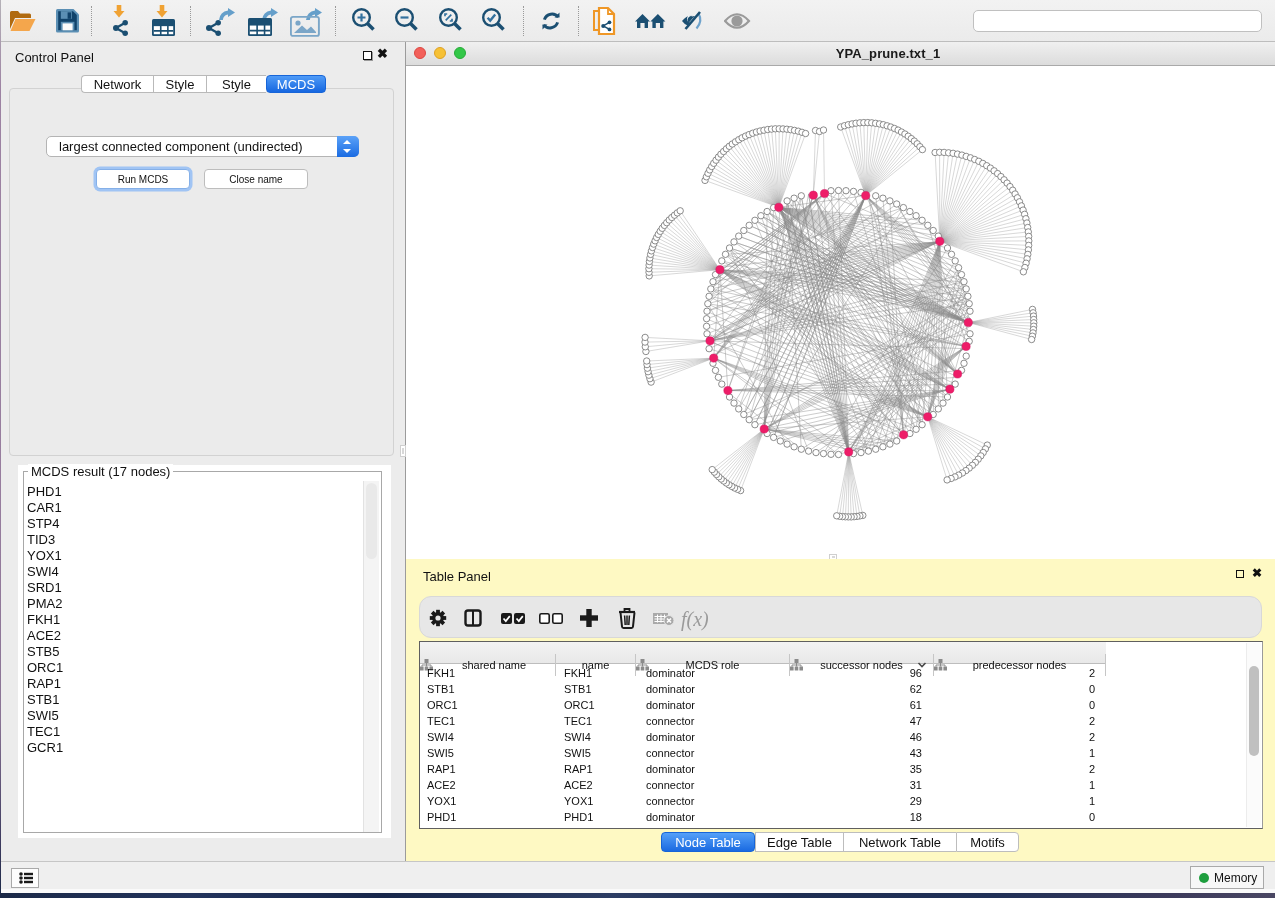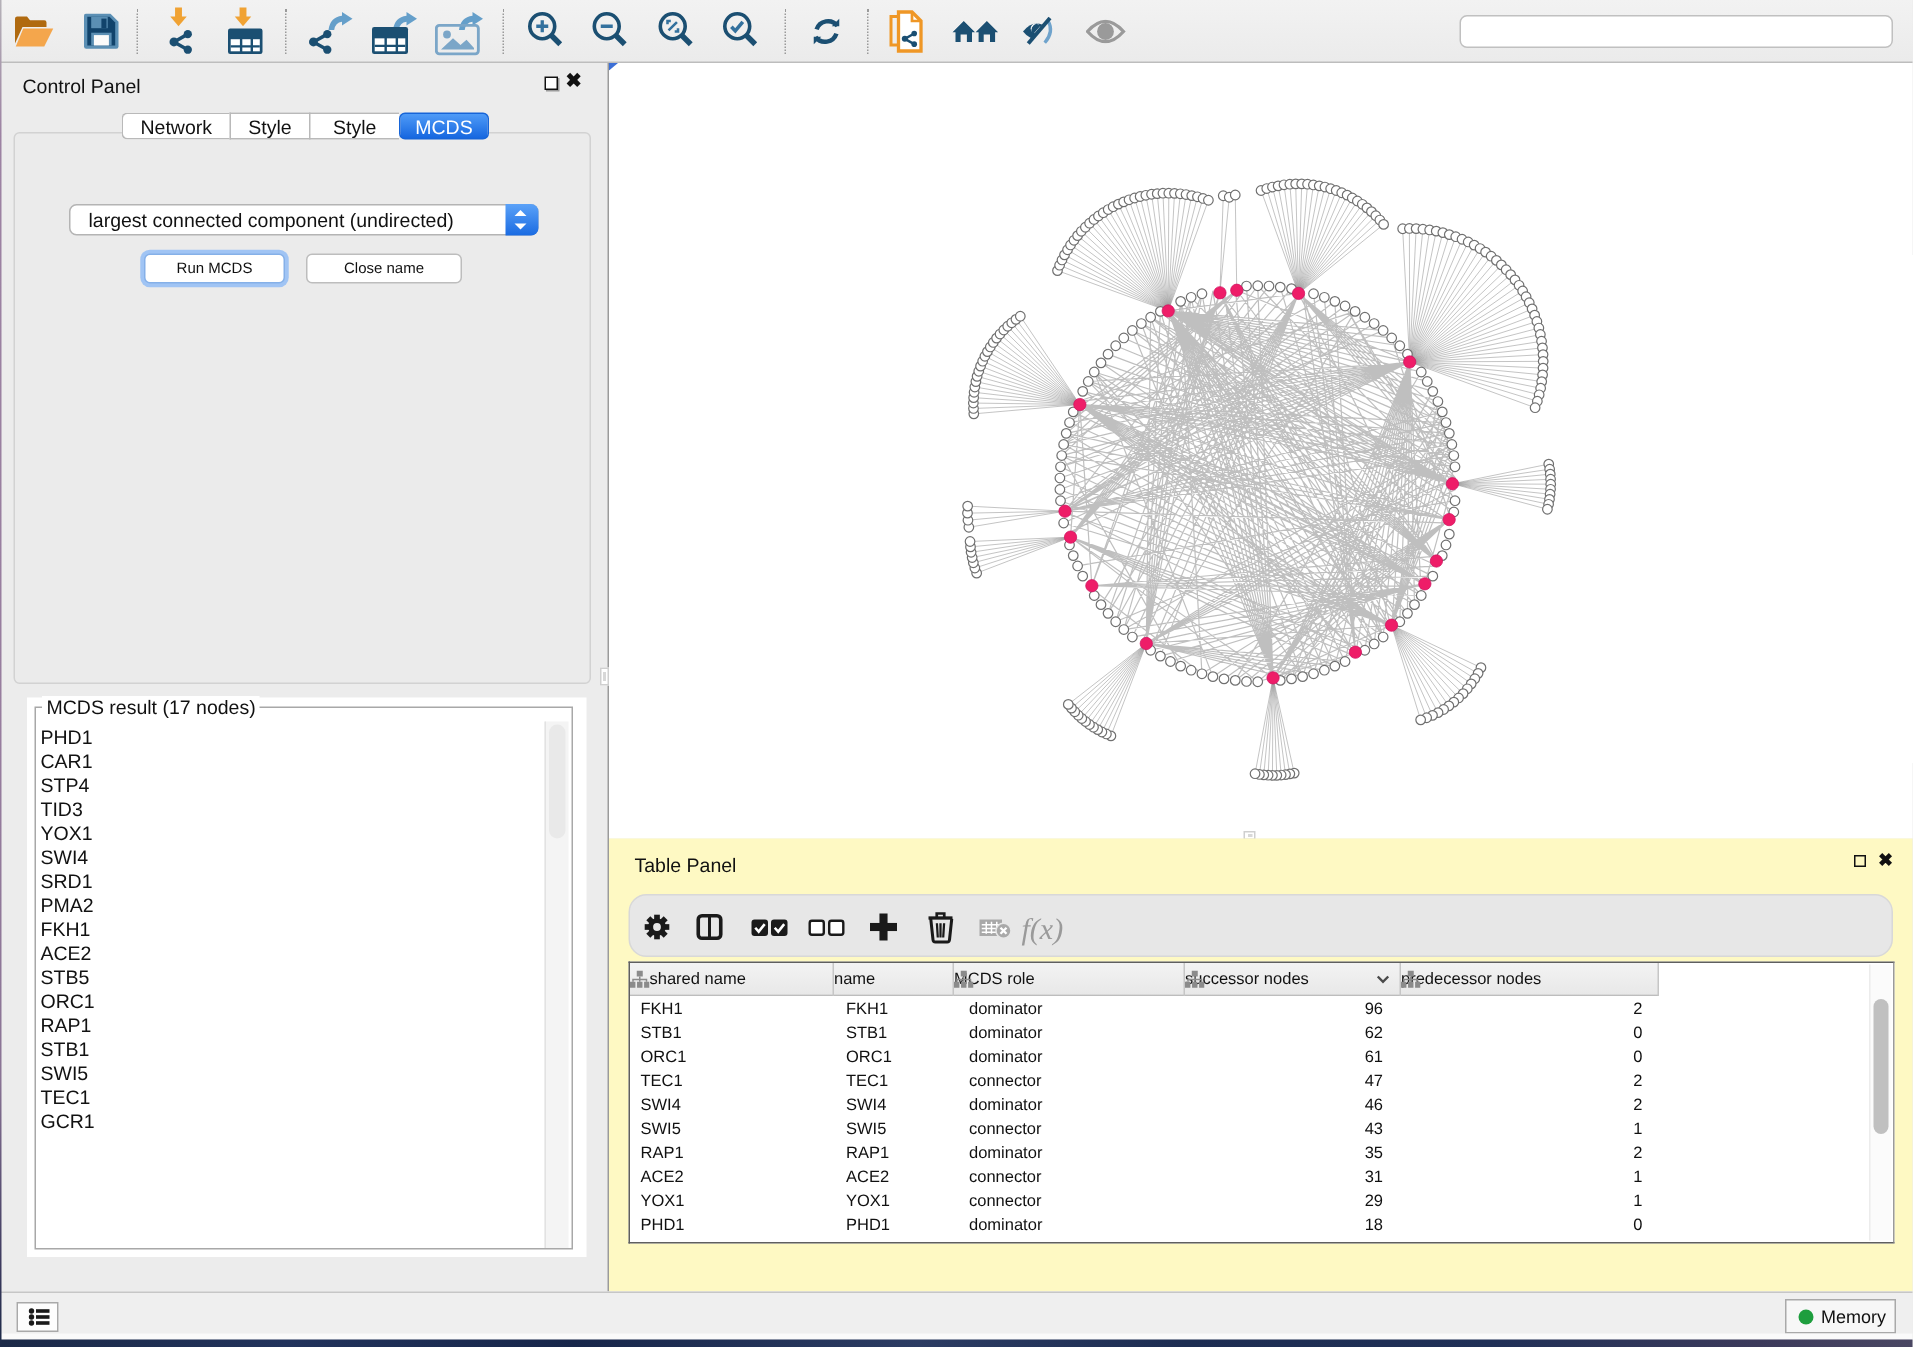--- a/index.html
+++ b/index.html
@@ -36,21 +36,21 @@
 #divhandle i{position:absolute;left:1px;top:2px;width:2px;height:6px;background:#d8d8d8;display:block}
 #netwin{position:absolute;left:406px;top:42px;width:869px;height:517px;background:#fff}
 #nettitle{position:absolute;left:0;top:0;width:869px;height:24px;background:linear-gradient(#f0f0f0,#dcdcdc);border-bottom:1px solid #a9a9a9}
 #nettitle .t{position:absolute;left:0;top:4px;width:964px;text-align:center;font-size:13px;font-weight:bold;color:#1a1a1a;letter-spacing:0.1px}
 .tl{position:absolute;top:5px;width:12px;height:12px;border-radius:50%}
 #tablepanel{position:absolute;left:406px;top:559px;width:869px;height:302px;background:#fef9c3}
 #tablepanel .title{position:absolute;left:17px;top:10px;font-size:13px;color:#111}
 #tptoolbar{position:absolute;left:13px;top:37px;width:843px;height:42px;background:#e7e7e7;border:1px solid #d8d8d8;border-radius:12px}
 #tbl{position:absolute;left:13px;top:82px;width:844px;height:188px;background:#fff;border:1px solid #5f5f5f;border-right:1px solid #9a9a9a}
 #thead{position:absolute;left:0;top:0;height:22px;background:linear-gradient(#f3f3f3,#e8e8e8);border-bottom:1px solid #bdbdbd;font-size:11px;color:#111}
-.hc{position:absolute;top:0;height:22px;border-right:1px solid #c6c6c6;display:flex;align-items:center;}
+.hc{position:absolute;top:12px;height:22px;border-right:1px solid #c6c6c6;display:flex;align-items:center;justify-content:center}
 .hic{position:absolute;left:5px;top:5px}
 .trow{position:absolute;left:0;width:830px;height:16px;font-size:11px;color:#111}
 .trow span{position:absolute;top:2px}
 #tscroll{position:absolute;right:1px;top:1px;width:15px;height:184px;background:#fbfbfb;border-left:1px solid #ececec}
 #tthumb{position:absolute;left:2px;top:23px;width:10px;height:90px;background:#c0c0c0;border-radius:5px}
 #btabs{position:absolute;left:255px;top:273px;height:20px;display:flex;font-size:13px}
 #btabs .tb{border:1px solid #bdbdbd;border-right:none;background:#fff;color:#111;display:flex;align-items:center;justify-content:center;height:20px}
 #btabs .tb.sel{background:linear-gradient(#54a0f8,#1a6ae1);color:#fff;border:1px solid #1765d8;border-radius:4px}
 #btabs .tb:last-child{border-right:1px solid #bdbdbd;border-radius:0 4px 4px 0}
 #statusbar{position:absolute;left:0;top:861px;width:1275px;height:29px;background:#efefef;border-top:1px solid #c6c6c6}
@@ -244,20 +244,26 @@
 <div id="listscroll">
           <div id="listthumb"></div>
         </div>
 </div>
     </div>
 </div>
 <div id="netwin">
 <svg class="abs" style="left:0;top:0" width="6" height="5">
       <path d="M0 0 L6 0 L0 5 Z" fill="#3c6fd6"></path>
     </svg>
+<div id="nettitle">
+<span class="tl" style="left:8px;background:#f2605a;border:1px solid #dd4741"></span>
+<span class="tl" style="left:28px;background:#f6c136;border:1px solid #dfa123"></span>
+<span class="tl" style="left:48px;background:#33c748;border:1px solid #27ab38"></span>
+<div class="t">YPA_prune.txt_1</div>
+</div>
 </div>
 <svg width="869" height="492" viewBox="406 66 869 492" style="position:absolute;left:406px;top:66px">
     <path d="M778.8 207.3L922.1 220.3M778.8 207.3L927.8 225.3M778.8 207.3L933.2 230.5M778.8 207.3L938.3 236.1M778.8 207.3L943 241.9M778.8 207.3L947.5 248M778.8 207.3L951.5 254.3M778.8 207.3L955.2 260.9M778.8 207.3L958.6 267.7M778.8 207.3L961.5 274.6M778.8 207.3L964 281.7M778.8 207.3L966.2 288.9M778.8 207.3L967.9 296.3M778.8 207.3L969.2 303.7M778.8 207.3L970 311.2M778.8 207.3L970.4 318.7M778.8 207.3L970.4 326.3M778.8 207.3L970 333.8M778.8 207.3L969.2 341.3M778.8 207.3L951.5 390.7M778.8 207.3L947.5 397M778.8 207.3L943 403.1M778.8 207.3L938.3 408.9M778.8 207.3L933.2 414.5M778.8 207.3L927.8 419.7M778.8 207.3L922.1 424.7M778.8 207.3L916.1 429.3M778.8 207.3L909.9 433.5M778.8 207.3L903.4 437.4M778.8 207.3L896.7 441M778.8 207.3L889.9 444.1M778.8 207.3L882.9 446.8M778.8 207.3L875.7 449.2M778.8 207.3L868.4 451.1M813.3 195.2L749.2 419.7M813.3 195.2L743.8 414.5M813.3 195.2L738.7 408.9M813.3 195.2L933.2 414.5M813.3 195.2L927.8 419.7M813.3 195.2L922.1 424.7M813.3 195.2L916.1 429.3M824.5 193.5L710.8 288.9M824.5 193.5L713 281.7M824.5 193.5L715.5 274.6M824.5 193.5L707.8 303.7M824.5 193.5L709.1 296.3M824.5 193.5L710.8 288.9M824.5 193.5L713 281.7M824.5 193.5L715.5 274.6M865.7 195.6L961.5 274.6M865.7 195.6L964 281.7M865.7 195.6L966.2 288.9M865.7 195.6L967.9 296.3M865.7 195.6L969.2 303.7M865.7 195.6L970 311.2M865.7 195.6L970.4 318.7M865.7 195.6L773.6 437.4M865.7 195.6L767.1 433.5M865.7 195.6L760.9 429.3M865.7 195.6L754.9 424.7M865.7 195.6L749.2 419.7M865.7 195.6L743.8 414.5M865.7 195.6L738.7 408.9M865.7 195.6L734 403.1M865.7 195.6L773.6 437.4M865.7 195.6L767.1 433.5M865.7 195.6L760.9 429.3M865.7 195.6L754.9 424.7M865.7 195.6L749.2 419.7M865.7 195.6L743.8 414.5M939.8 241.3L710.8 356.1M939.8 241.3L709.1 348.7M939.8 241.3L707.8 341.3M939.8 241.3L707 333.8M939.8 241.3L706.6 326.3M939.8 241.3L706.6 318.7M939.8 241.3L707 311.2M939.8 241.3L707.8 303.7M939.8 241.3L709.1 296.3M939.8 241.3L710.8 288.9M939.8 241.3L713 281.7M939.8 241.3L715.5 274.6M939.8 241.3L718.4 267.7M939.8 241.3L947.5 397M939.8 241.3L943 403.1M939.8 241.3L938.3 408.9M939.8 241.3L933.2 414.5M939.8 241.3L927.8 419.7M939.8 241.3L922.1 424.7M939.8 241.3L916.1 429.3M939.8 241.3L909.9 433.5M939.8 241.3L903.4 437.4M939.8 241.3L896.7 441M939.8 241.3L889.9 444.1M939.8 241.3L882.9 446.8M939.8 241.3L875.7 449.2M939.8 241.3L868.4 451.1M939.8 241.3L861 452.6M939.8 241.3L853.5 453.6M968.3 322.5L729.5 248M968.3 322.5L734 241.9M968.3 322.5L738.7 236.1M968.3 322.5L743.8 230.5M968.3 322.5L749.2 225.3M968.3 322.5L754.9 220.3M968.3 322.5L760.9 215.7M968.3 322.5L721.8 260.9M968.3 322.5L725.5 254.3M968.3 322.5L729.5 248M968.3 322.5L734 241.9M968.3 322.5L738.7 236.1M968.3 322.5L743.8 230.5M968.3 322.5L749.2 225.3M968.3 322.5L754.9 220.3M968.3 322.5L760.9 215.7M968.3 322.5L767.1 211.5M968.3 322.5L773.6 207.6M966.1 346.4L853.5 453.6M966.1 346.4L846 454.3M966.1 346.4L838.5 454.5M966.1 346.4L831 454.3M966.1 346.4L823.5 453.6M966.1 346.4L816 452.6M966.1 346.4L808.6 451.1M966.1 346.4L801.3 449.2M966.1 346.4L707.8 303.7M966.1 346.4L709.1 296.3M966.1 346.4L710.8 288.9M957.6 374L767.1 211.5M957.6 374L773.6 207.6M957.6 374L780.3 204M957.6 374L787.1 200.9M957.6 374L794.1 198.2M957.6 374L754.9 220.3M957.6 374L760.9 215.7M957.6 374L767.1 211.5M957.6 374L773.6 207.6M949.9 389.2L713 281.7M949.9 389.2L715.5 274.6M949.9 389.2L718.4 267.7M949.9 389.2L721.8 260.9M949.9 389.2L725.5 254.3M949.9 389.2L729.5 248M949.9 389.2L734 241.9M949.9 389.2L780.3 441M949.9 389.2L773.6 437.4M949.9 389.2L767.1 433.5M949.9 389.2L760.9 429.3M949.9 389.2L754.9 424.7M949.9 389.2L749.2 419.7M927.7 416.8L709.1 348.7M927.7 416.8L707.8 341.3M927.7 416.8L707 333.8M927.7 416.8L706.6 326.3M927.7 416.8L706.6 318.7M927.7 416.8L707 311.2M927.7 416.8L707.8 303.7M927.7 416.8L709.1 296.3M927.7 416.8L710.8 288.9M927.7 416.8L958.6 267.7M927.7 416.8L961.5 274.6M927.7 416.8L964 281.7M927.7 416.8L966.2 288.9M927.7 416.8L967.9 296.3M927.7 416.8L969.2 303.7M927.7 416.8L970 311.2M903.6 434.8L725.5 254.3M903.6 434.8L729.5 248M903.6 434.8L868.4 193.9M903.6 434.8L875.7 195.8M903.6 434.8L882.9 198.2M903.6 434.8L889.9 200.9M848.7 451.9L754.9 220.3M848.7 451.9L760.9 215.7M848.7 451.9L767.1 211.5M848.7 451.9L773.6 207.6M848.7 451.9L780.3 204M848.7 451.9L787.1 200.9M848.7 451.9L794.1 198.2M848.7 451.9L801.3 195.8M848.7 451.9L808.6 193.9M848.7 451.9L955.2 260.9M848.7 451.9L958.6 267.7M848.7 451.9L961.5 274.6M848.7 451.9L964 281.7M848.7 451.9L966.2 288.9M848.7 451.9L780.3 204M848.7 451.9L787.1 200.9M848.7 451.9L794.1 198.2M848.7 451.9L801.3 195.8M848.7 451.9L808.6 193.9M848.7 451.9L816 192.4M848.7 451.9L823.5 191.4M848.7 451.9L831 190.7M848.7 451.9L838.5 190.5M764.2 429L896.7 441M764.2 429L889.9 444.1M764.2 429L882.9 446.8M764.2 429L875.7 449.2M764.2 429L868.4 451.1M764.2 429L861 452.6M764.2 429L967.9 296.3M764.2 429L969.2 303.7M764.2 429L970 311.2M764.2 429L970.4 318.7M764.2 429L970.4 326.3M764.2 429L767.1 211.5M764.2 429L773.6 207.6M764.2 429L780.3 204M764.2 429L787.1 200.9M764.2 429L794.1 198.2M764.2 429L801.3 195.8M764.2 429L808.6 193.9M727.9 390.5L794.1 198.2M727.9 390.5L801.3 195.8M727.9 390.5L961.5 370.4M727.9 390.5L958.6 377.3M727.9 390.5L955.2 384.1M727.9 390.5L951.5 390.7M727.9 390.5L947.5 397M713.7 358.1L916.1 429.3M713.7 358.1L909.9 433.5M713.7 358.1L903.4 437.4M713.7 358.1L896.7 441M713.7 358.1L889.9 444.1M713.7 358.1L838.5 454.5M713.7 358.1L831 190.7M713.7 358.1L838.5 190.5M713.7 358.1L846 190.7M713.7 358.1L853.5 191.4M713.7 358.1L861 192.4M713.7 358.1L868.4 193.9M710 340.8L967.9 348.7M710 340.8L896.7 204M710 340.8L903.4 207.6M710 340.8L909.9 211.5M710 340.8L916.1 215.7M710 340.8L961.5 274.6M710 340.8L964 281.7M710 340.8L966.2 288.9M710 340.8L967.9 296.3M710 340.8L969.2 303.7M719.9 269.7L958.6 377.3M719.9 269.7L955.2 384.1M719.9 269.7L951.5 390.7M719.9 269.7L947.5 397M719.9 269.7L943 403.1M719.9 269.7L938.3 408.9M719.9 269.7L933.2 414.5M719.9 269.7L927.8 419.7M719.9 269.7L922.1 424.7M719.9 269.7L916.1 429.3M719.9 269.7L964 281.7M719.9 269.7L966.2 288.9M719.9 269.7L967.9 296.3M719.9 269.7L969.2 303.7M719.9 269.7L970 311.2M719.9 269.7L970.4 318.7M968.3 322.5L778.8 207.3M903.6 434.8L710 340.8M778.8 207.3L865.7 195.6M848.7 451.9L927.7 416.8M957.6 374L813.3 195.2M957.6 374L824.5 193.5M824.5 193.5L710 340.8M824.5 193.5L939.8 241.3M939.8 241.3L710 340.8M968.3 322.5L949.9 389.2M719.9 269.7L727.9 390.5M966.1 346.4L719.9 269.7M927.7 416.8L764.2 429M848.7 451.9L713.7 358.1M719.9 269.7L713.7 358.1M865.7 195.6L957.6 374M970.4 326.3L896.7 204M922.1 424.7L853.5 191.4M970 333.8L718.4 377.3M970.4 326.3L838.5 190.5M903.4 207.6L718.4 267.7M707.8 341.3L889.9 200.9M970 333.8L896.7 204M868.4 193.9L927.8 419.7M903.4 207.6L767.1 433.5M707.8 303.7L787.1 444.1M970.4 318.7L743.8 414.5M943 241.9L725.5 254.3M725.5 390.7L801.3 449.2M967.9 348.7L767.1 211.5M801.3 449.2L787.1 200.9M861 452.6L967.9 296.3M922.1 220.3L707 311.2M838.5 454.5L909.9 433.5M808.6 451.1L729.5 248M882.9 198.2L709.1 296.3M868.4 451.1L729.5 248M922.1 424.7L780.3 204M927.8 225.3L967.9 348.7M967.9 296.3L749.2 419.7M823.5 453.6L947.5 248" stroke="#8a8a8a" stroke-width="0.8" opacity="0.55" fill="none"></path>
     <path d="M778.8 207.3L705 180.4M778.8 207.3L706.4 176.8M778.8 207.3L708 173.3M778.8 207.3L709.7 169.9M778.8 207.3L711.7 166.5M778.8 207.3L713.7 163.3M778.8 207.3L716 160.2M778.8 207.3L718.4 157.1M778.8 207.3L720.9 154.2M778.8 207.3L723.6 151.5M778.8 207.3L726.4 148.8M778.8 207.3L729.3 146.3M778.8 207.3L732.3 144M778.8 207.3L735.5 141.8M778.8 207.3L738.8 139.7M778.8 207.3L742.1 137.8M778.8 207.3L745.6 136.1M778.8 207.3L749.1 134.6M778.8 207.3L752.7 133.2M778.8 207.3L756.4 132M778.8 207.3L760.1 131M778.8 207.3L763.9 130.2M778.8 207.3L767.7 129.5M778.8 207.3L771.5 129.1M778.8 207.3L775.3 128.8M778.8 207.3L779.2 128.8M778.8 207.3L783 128.9M778.8 207.3L786.9 129.2M778.8 207.3L790.7 129.7M778.8 207.3L794.5 130.4M778.8 207.3L798.3 131.2M778.8 207.3L802 132.3M778.8 207.3L805.6 133.5M865.7 195.6L840.7 127M865.7 195.6L844.5 125.7M865.7 195.6L848.3 124.7M865.7 195.6L852.1 123.9M865.7 195.6L856 123.2M865.7 195.6L859.9 122.8M865.7 195.6L863.8 122.6M865.7 195.6L867.8 122.6M865.7 195.6L871.7 122.8M865.7 195.6L875.6 123.3M865.7 195.6L879.5 123.9M865.7 195.6L883.3 124.7M865.7 195.6L887.1 125.8M865.7 195.6L890.8 127M865.7 195.6L894.5 128.5M865.7 195.6L898.1 130.1M865.7 195.6L901.5 132M865.7 195.6L904.9 134M865.7 195.6L908.2 136.2M865.7 195.6L911.3 138.6M865.7 195.6L914.3 141.1M865.7 195.6L917.2 143.8M865.7 195.6L919.9 146.7M865.7 195.6L922.4 149.6M939.8 241.3L935.1 152.5M939.8 241.3L939.6 152.3M939.8 241.3L944.1 152.4M939.8 241.3L948.6 152.8M939.8 241.3L953.1 153.3M939.8 241.3L957.5 154.1M939.8 241.3L961.9 155.1M939.8 241.3L966.2 156.4M939.8 241.3L970.5 157.8M939.8 241.3L974.7 159.5M939.8 241.3L978.8 161.3M939.8 241.3L982.8 163.4M939.8 241.3L986.7 165.7M939.8 241.3L990.4 168.1M939.8 241.3L994.1 170.8M939.8 241.3L997.6 173.6M939.8 241.3L1000.9 176.6M939.8 241.3L1004.1 179.8M939.8 241.3L1007.1 183.1M939.8 241.3L1010 186.6M939.8 241.3L1012.7 190.2M939.8 241.3L1015.1 194M939.8 241.3L1017.4 197.8M939.8 241.3L1019.5 201.8M939.8 241.3L1021.4 205.9M939.8 241.3L1023.1 210.1M939.8 241.3L1024.6 214.3M939.8 241.3L1025.9 218.7M939.8 241.3L1026.9 223M939.8 241.3L1027.7 227.5M939.8 241.3L1028.3 231.9M939.8 241.3L1028.7 236.4M939.8 241.3L1028.8 240.9M939.8 241.3L1028.7 245.4M939.8 241.3L1028.4 249.9M939.8 241.3L1027.8 254.4M939.8 241.3L1027.1 258.8M939.8 241.3L1026.1 263.2M939.8 241.3L1024.9 267.5M939.8 241.3L1023.4 271.8M968.3 322.5L1032.5 309.4M968.3 322.5L1033.1 312.8M968.3 322.5L1033.5 316.1M968.3 322.5L1033.7 319.5M968.3 322.5L1033.8 322.8M968.3 322.5L1033.7 326.2M968.3 322.5L1033.4 329.5M968.3 322.5L1033 332.9M968.3 322.5L1032.4 336.2M968.3 322.5L1031.6 339.5M719.9 269.7L649.2 275.9M719.9 269.7L649 272.3M719.9 269.7L648.9 268.7M719.9 269.7L649.1 265.1M719.9 269.7L649.4 261.5M719.9 269.7L649.9 258M719.9 269.7L650.6 254.4M719.9 269.7L651.4 250.9M719.9 269.7L652.5 247.5M719.9 269.7L653.7 244.1M719.9 269.7L655.1 240.8M719.9 269.7L656.6 237.5M719.9 269.7L658.3 234.4M719.9 269.7L660.2 231.3M719.9 269.7L662.2 228.3M719.9 269.7L664.4 225.4M719.9 269.7L666.7 222.7M719.9 269.7L669.2 220M719.9 269.7L671.8 217.5M719.9 269.7L674.5 215.2M719.9 269.7L677.3 212.9M719.9 269.7L680.2 210.8M710 340.8L645.9 351.5M710 340.8L645.3 346.8M710 340.8L645 342.1M710 340.8L645.1 337.4M713.7 358.1L651.1 382.1M713.7 358.1L649.9 378.7M713.7 358.1L648.9 375.2M713.7 358.1L648.1 371.7M713.7 358.1L647.4 368.2M713.7 358.1L647 364.6M713.7 358.1L646.7 361M764.2 429L740.6 490.6M764.2 429L737.6 489.3M764.2 429L734.6 488M764.2 429L731.8 486.4M764.2 429L729 484.8M764.2 429L726.3 483M764.2 429L723.7 481M764.2 429L721.2 479M764.2 429L718.8 476.8M764.2 429L716.5 474.5M764.2 429L714.3 472.1M764.2 429L712.2 469.6M848.7 451.9L862.8 515.4M848.7 451.9L859.9 515.9M848.7 451.9L857 516.4M848.7 451.9L854.1 516.7M848.7 451.9L851.2 516.9M848.7 451.9L848.3 516.9M848.7 451.9L845.4 516.8M848.7 451.9L842.5 516.6M848.7 451.9L839.6 516.3M848.7 451.9L836.7 515.8M927.7 416.8L987.3 445.1M927.7 416.8L985.4 448.9M927.7 416.8L983.2 452.5M927.7 416.8L980.8 455.9M927.7 416.8L978.2 459.2M927.7 416.8L975.4 462.4M927.7 416.8L972.4 465.3M927.7 416.8L969.2 468.1M927.7 416.8L965.9 470.6M927.7 416.8L962.4 473M927.7 416.8L958.7 475.1M927.7 416.8L955 476.9M927.7 416.8L951.1 478.5M927.7 416.8L947.1 479.9M813.3 195.2L815.5 130.5M813.3 195.2L819.5 131.5M824.5 193.5L823.5 130" stroke="#9a9a9a" stroke-width="0.6" opacity="0.65" fill="none"></path>
     <g fill="#fff" stroke="#707070" stroke-width="0.8">
       <circle cx="838.5" cy="190.5" r="3.2"></circle>
       <circle cx="846" cy="190.7" r="3.2"></circle>
       <circle cx="853.5" cy="191.4" r="3.2"></circle>
       <circle cx="861" cy="192.4" r="3.2"></circle>
       <circle cx="875.7" cy="195.8" r="3.2"></circle>
@@ -721,20 +727,26 @@
 <span style="left:7px">PHD1</span>
         <span style="left:144px">PHD1</span>
         <span style="left:226px">dominator</span>
 <span style="left:430px;width:72px;text-align:right">18</span>
         <span style="left:603px;width:72px;text-align:right">0</span>
       </div>
 <div id="tscroll">
         <div id="tthumb"></div>
       </div>
 </div>
+<div id="btabs">
+<div class="tb sel" style="width:94px">Node Table</div>
+<div class="tb" style="width:88px">Edge Table</div>
+<div class="tb" style="width:113px">Network Table</div>
+<div class="tb" style="width:63px">Motifs</div>
+</div>
 </div>
 <div id="statusbar">
 <div id="listbtn">
       <svg width="26" height="18" style="position:absolute;left:1px;top:0px">
 <g fill="#1a1a1a">
           <circle cx="8" cy="5" r="1.8"></circle>
           <circle cx="8" cy="9" r="1.8"></circle>
           <circle cx="8" cy="13" r="1.8"></circle>
 <rect x="11" y="3.8" width="9" height="2.4"></rect>
           <rect x="11" y="7.8" width="9" height="2.4"></rect>

